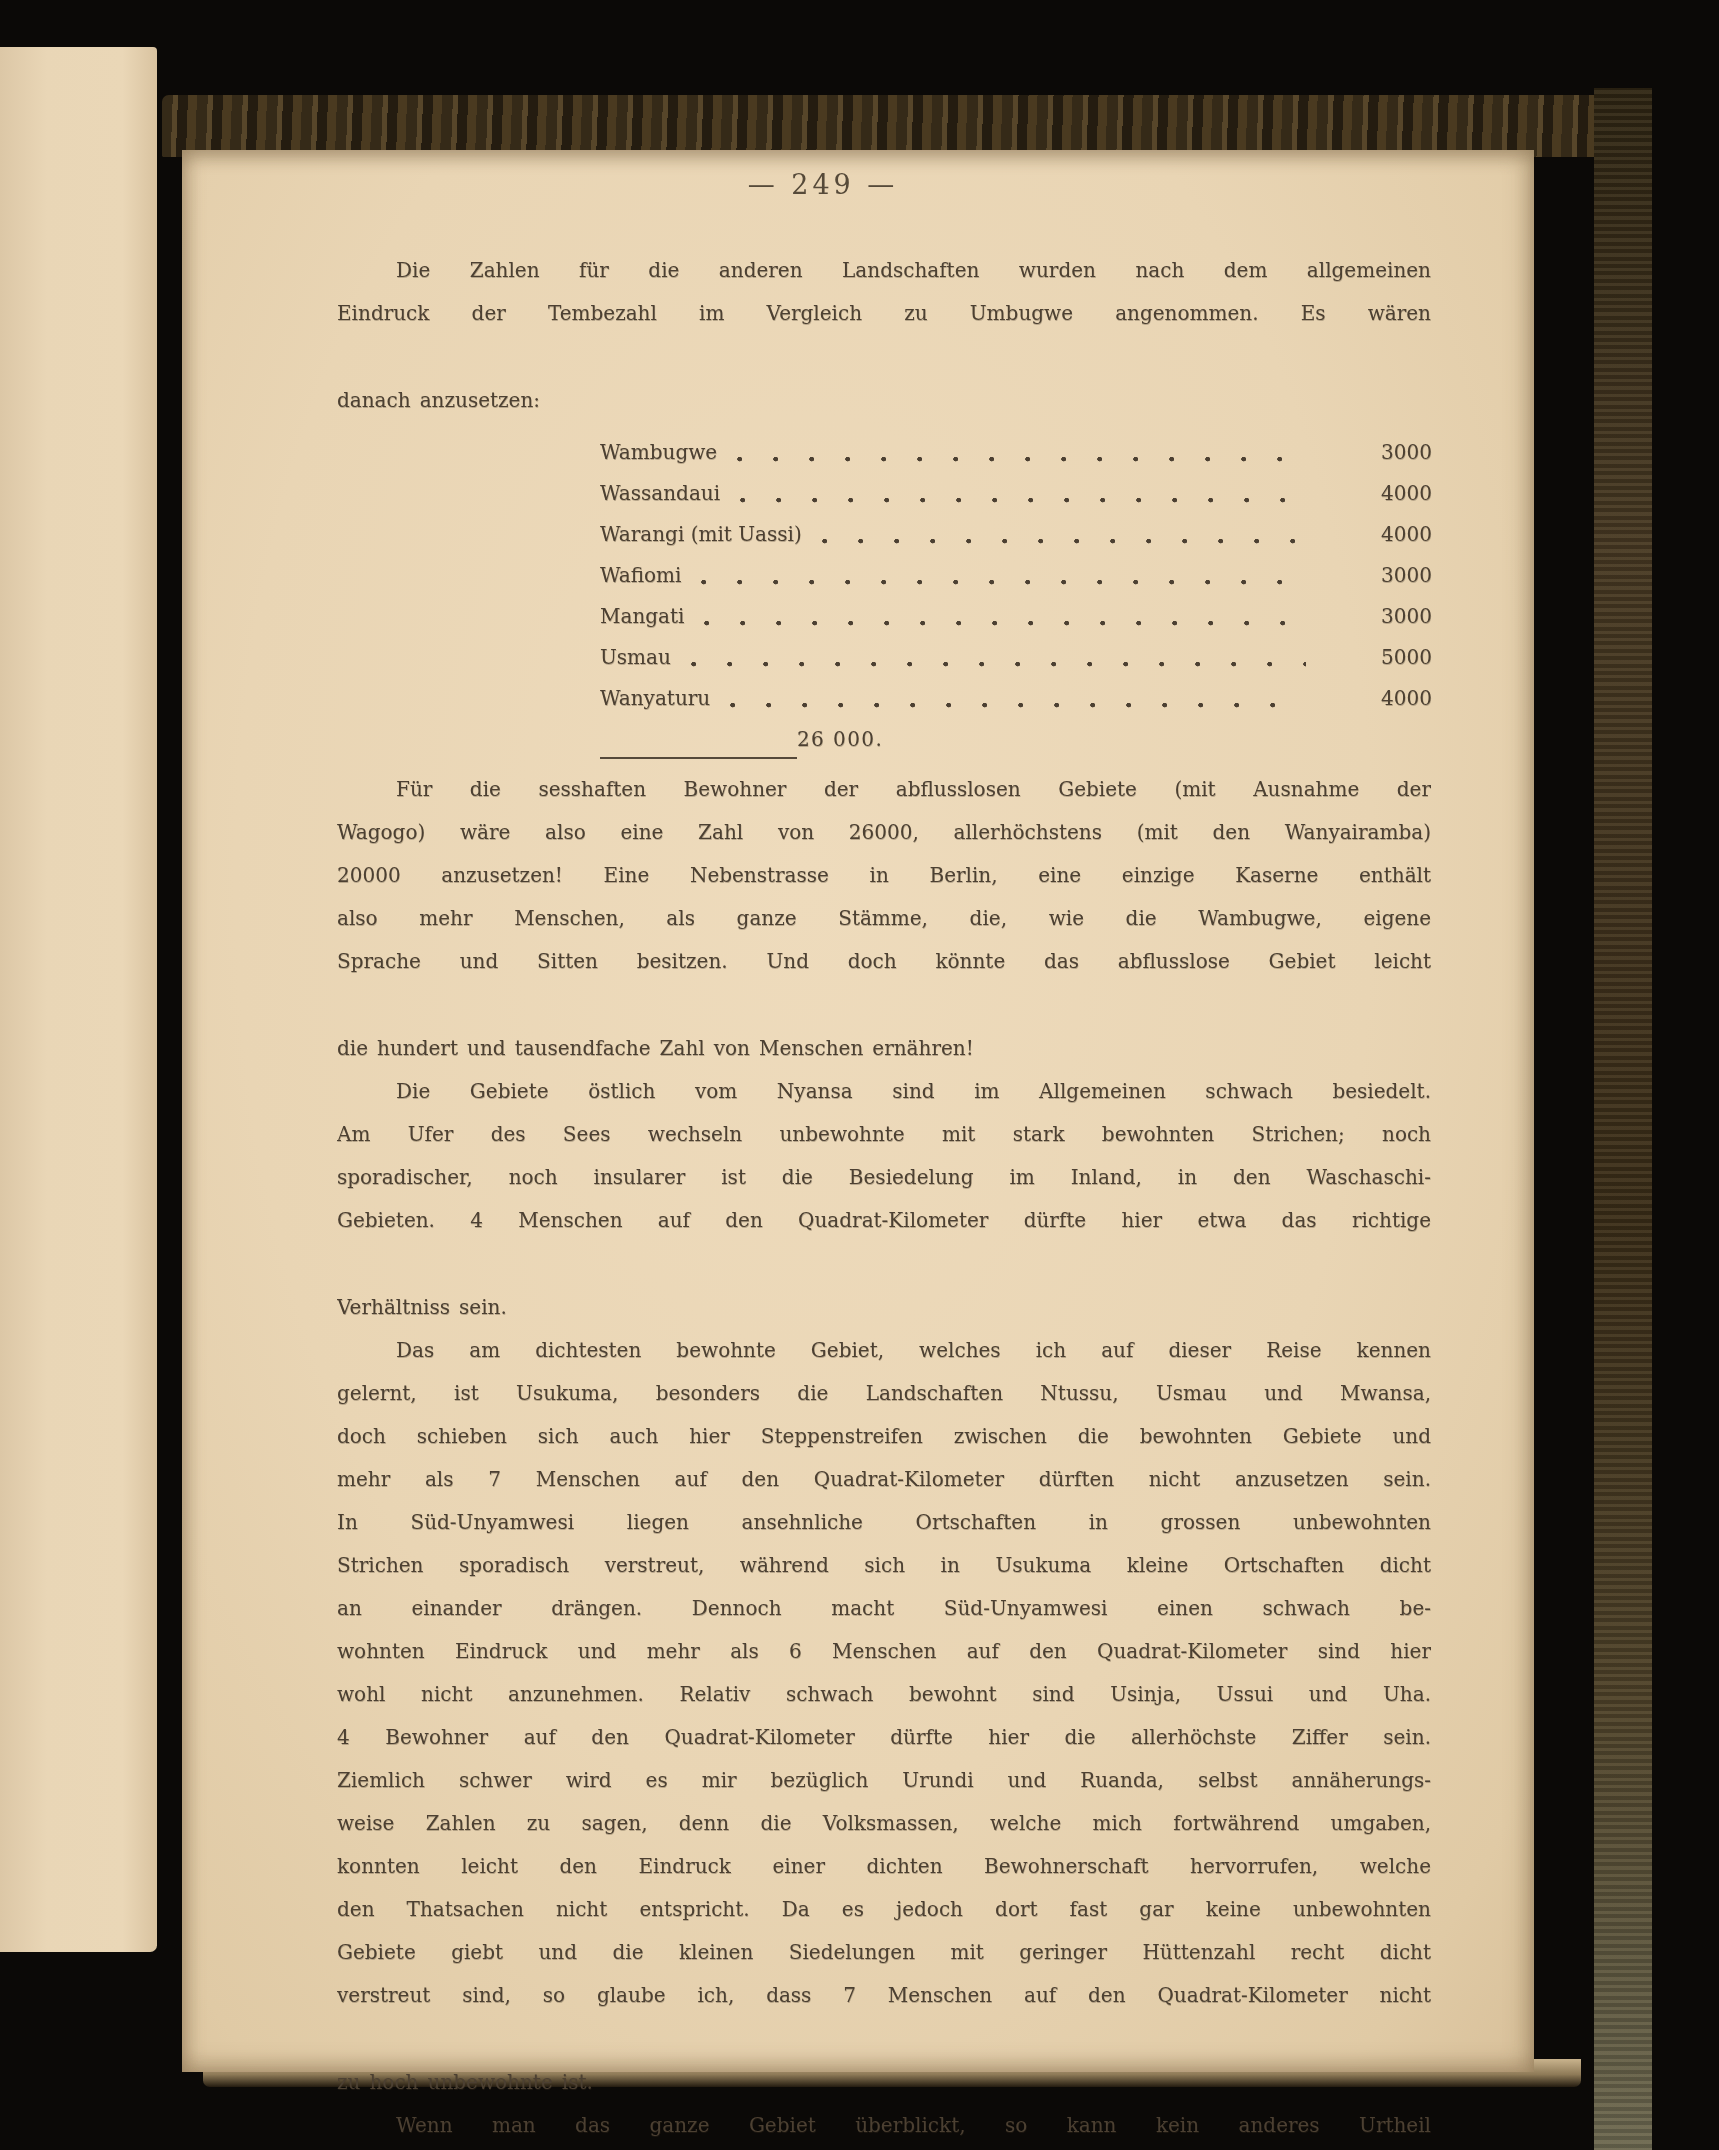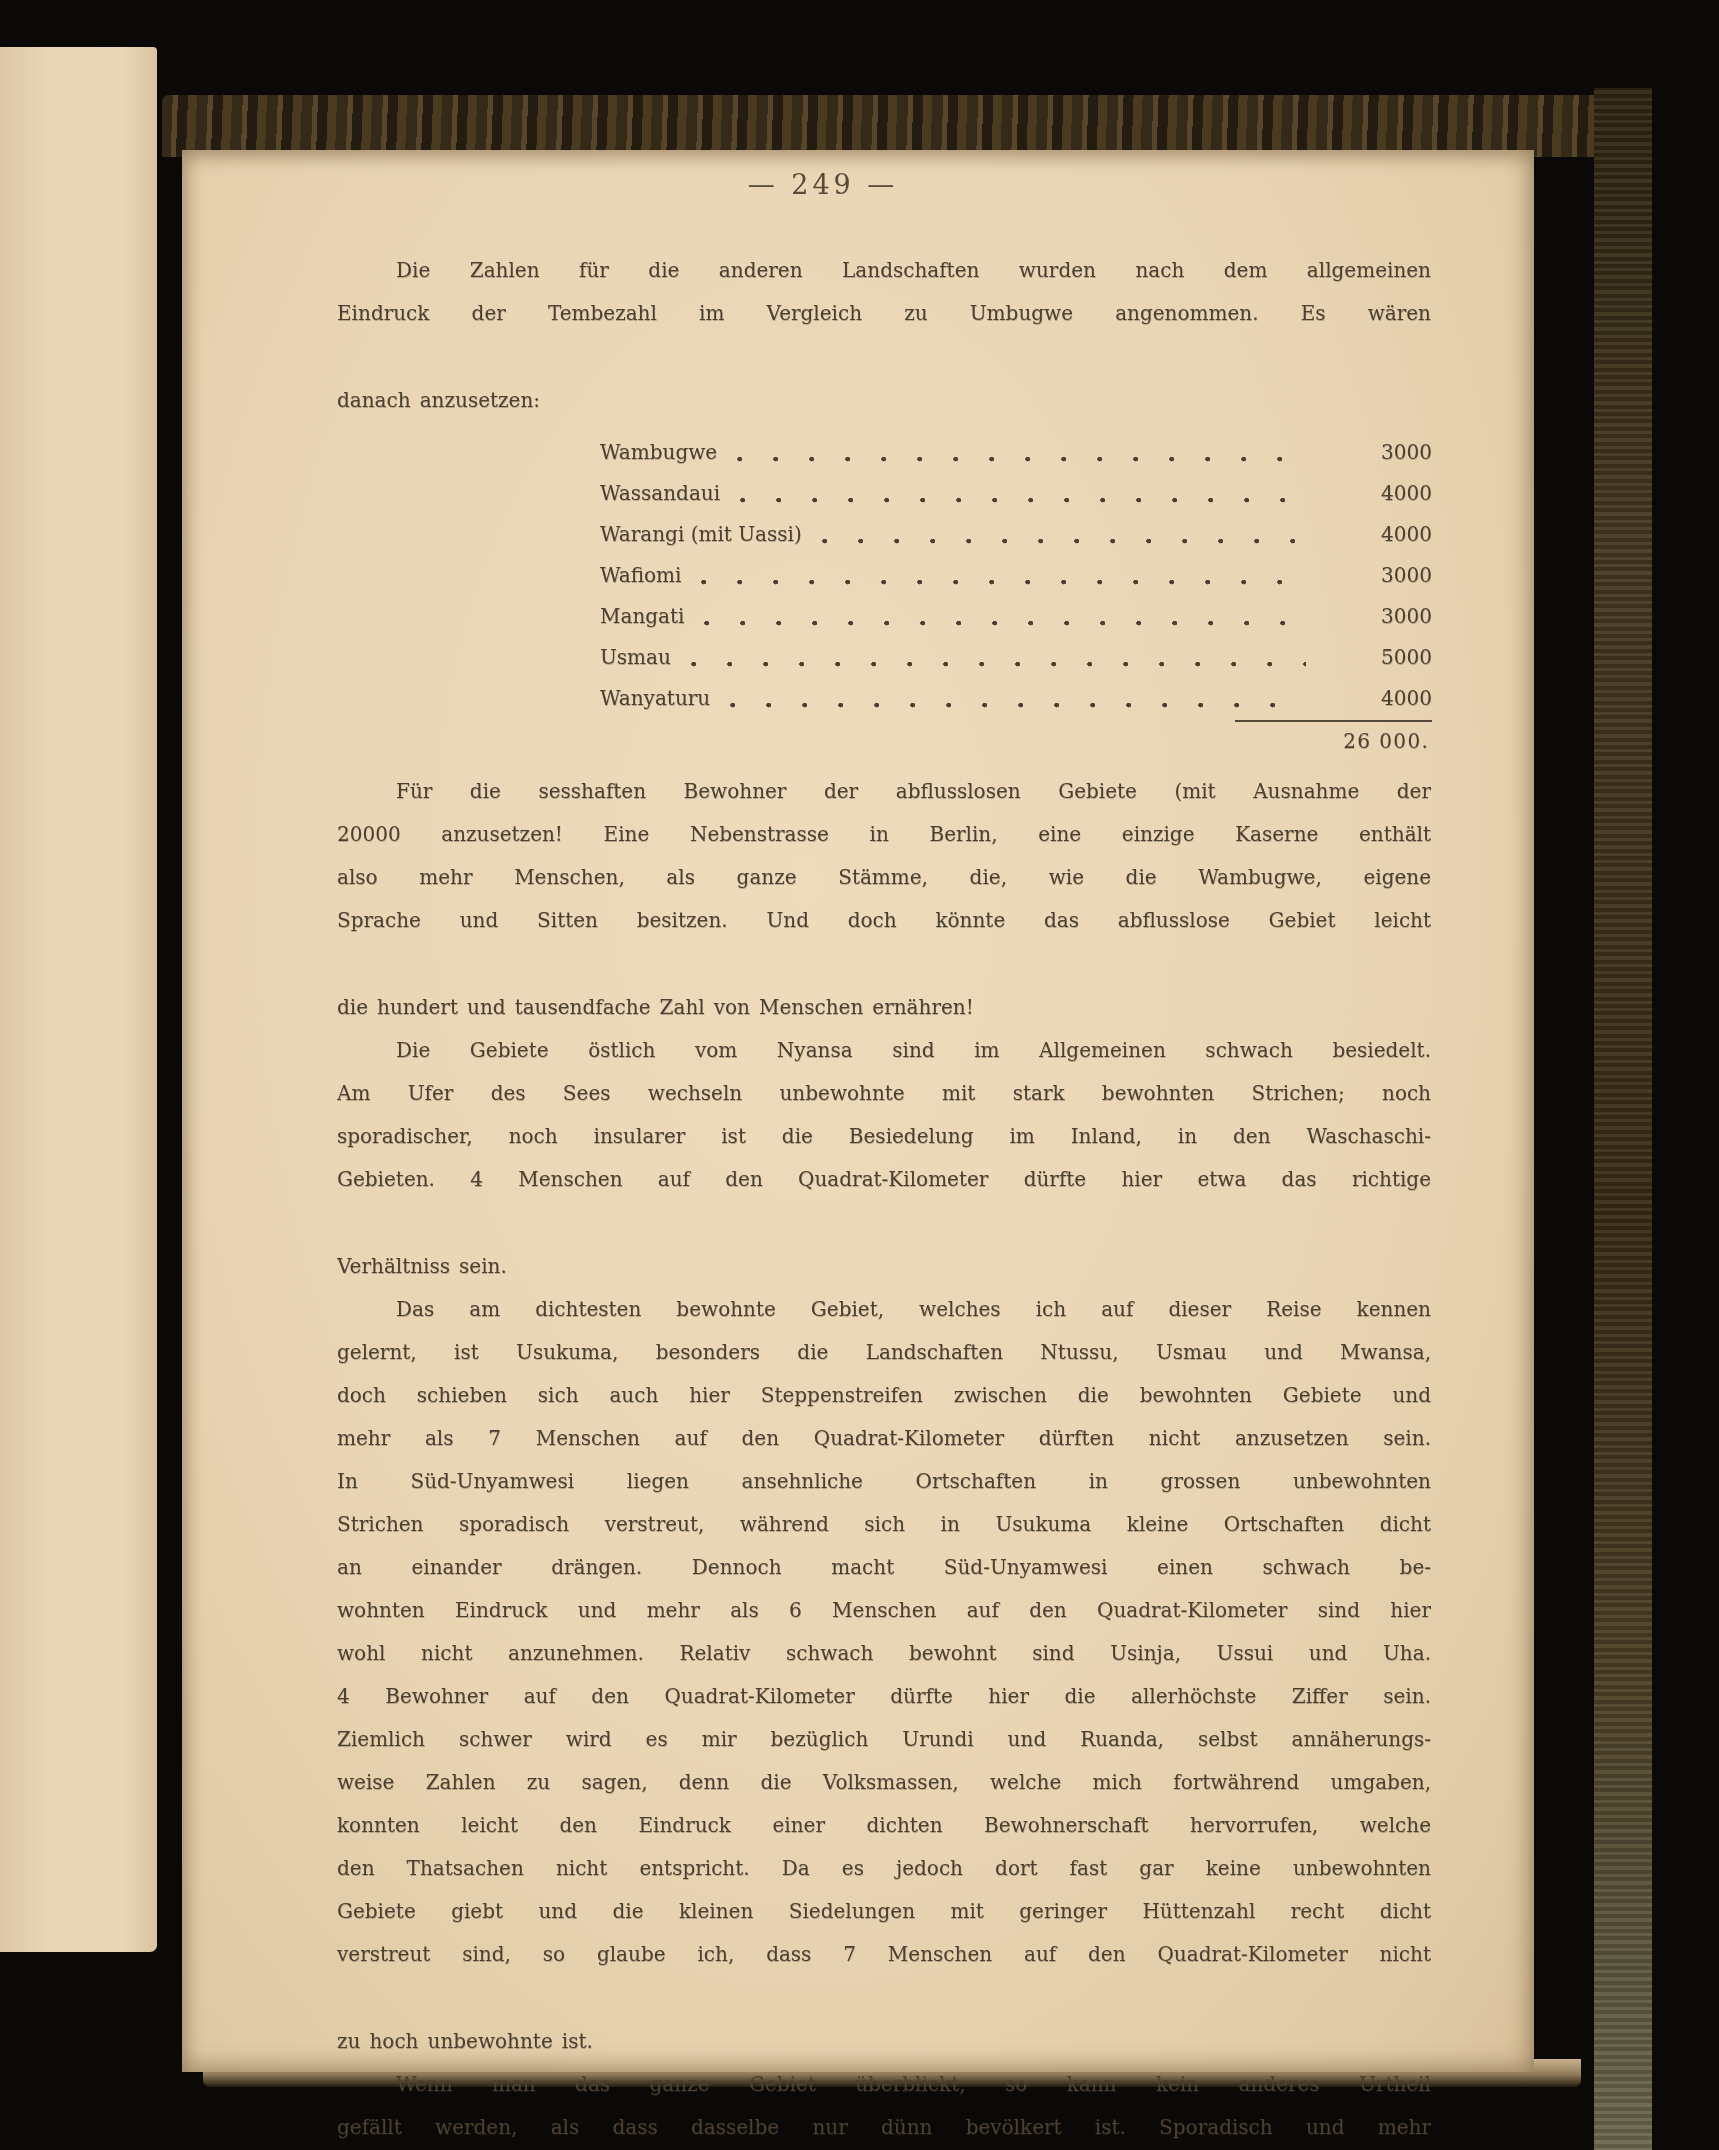--- a/index.html
+++ b/index.html
@@ -68,21 +68,21 @@
   
   .census{margin:9.5px 0 9.5px 263px;width:832px;}
   .census .row{display:flex;align-items:center;height:41px;line-height:41px;}
   .census .label{flex:0 0 auto;}
   .census .leader{
     flex:1 1 auto;align-self:flex-end;height:9.5px;margin:0 10.8px 9.5px 20px;
     background-image:radial-gradient(circle at 2.7px 5.4px,#4c4032 2.2px,rgba(0,0,0,0) 2.7px);
     background-size:36px 9.5px;background-repeat:repeat-x;background-position:left bottom;
   }
   .census .value{flex:0 0 115px;text-align:right;}
-  .census .total-wrap{display:flex;flex-direction:column;align-items:flex-end;margin-top:1.4px;}
+  .census .total-wrap{display:flex;flex-direction:row;align-items:flex-end;margin-top:1.4px;}
   .census .total-rule{width:197px;border-top:2px solid #55493a;height:0;}
   .census .total-text{line-height:39px;padding-right:2.7px;letter-spacing:1.4px;}
 </style>
 </head>
 <body>
 
 <div class="facing-page"></div>
 <div class="gutter"></div>
 <div class="book-top-edge"></div>
 <div class="page-edge-stack"></div>
@@ -134,20 +134,21 @@
           <div class="leader"></div>
           <div class="value">4000</div>
         </div>
         <div class="total-wrap">
           <div class="total-rule"></div>
           <div class="total-text">26 000.</div>
         </div>
       </div>
       <div class="para">
         <div class="line first">Für die sesshaften Bewohner der abflusslosen Gebiete (mit Ausnahme der</div>
+        <div class="line">Wagogo) wäre also eine Zahl von 26000, allerhöchstens (mit den Wanyairamba)</div>
         <div class="line">20000 anzusetzen!  Eine Nebenstrasse in Berlin, eine einzige Kaserne enthält</div>
         <div class="line">also mehr Menschen, als ganze Stämme, die, wie die Wambugwe, eigene</div>
         <div class="line">Sprache und Sitten besitzen.  Und doch könnte das abflusslose Gebiet leicht</div>
         <div class="line unjust">die hundert und tausendfache Zahl von Menschen ernähren!</div>
       </div>
       <div class="para">
         <div class="line first">Die Gebiete östlich vom Nyansa sind im Allgemeinen schwach besiedelt.</div>
         <div class="line">Am Ufer des Sees wechseln unbewohnte mit stark bewohnten Strichen; noch</div>
         <div class="line">sporadischer, noch insularer ist die Besiedelung im Inland, in den Waschaschi-</div>
         <div class="line">Gebieten.  4 Menschen auf den Quadrat-Kilometer dürfte hier etwa das richtige</div>

